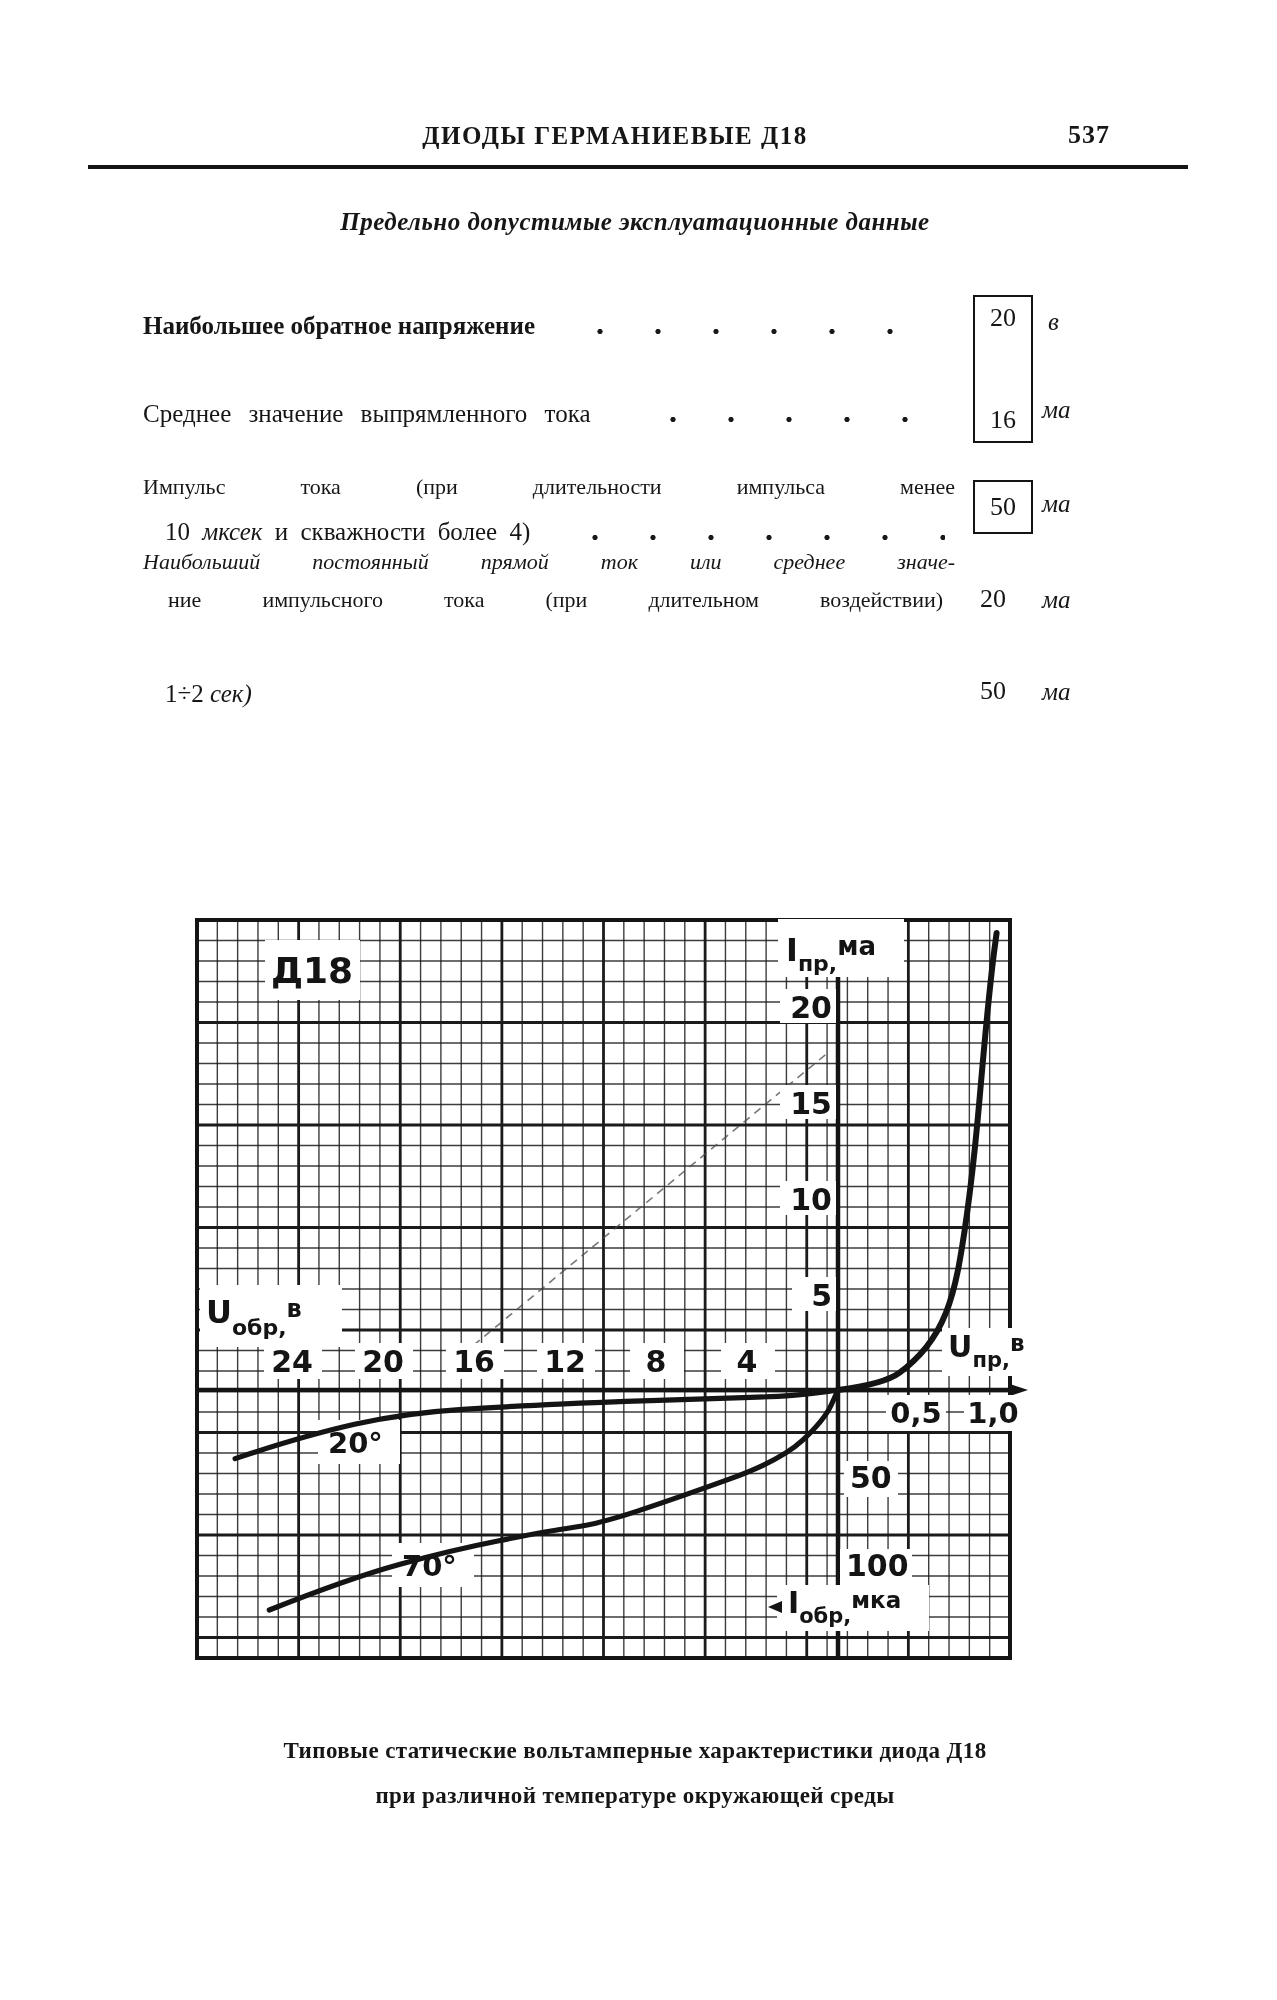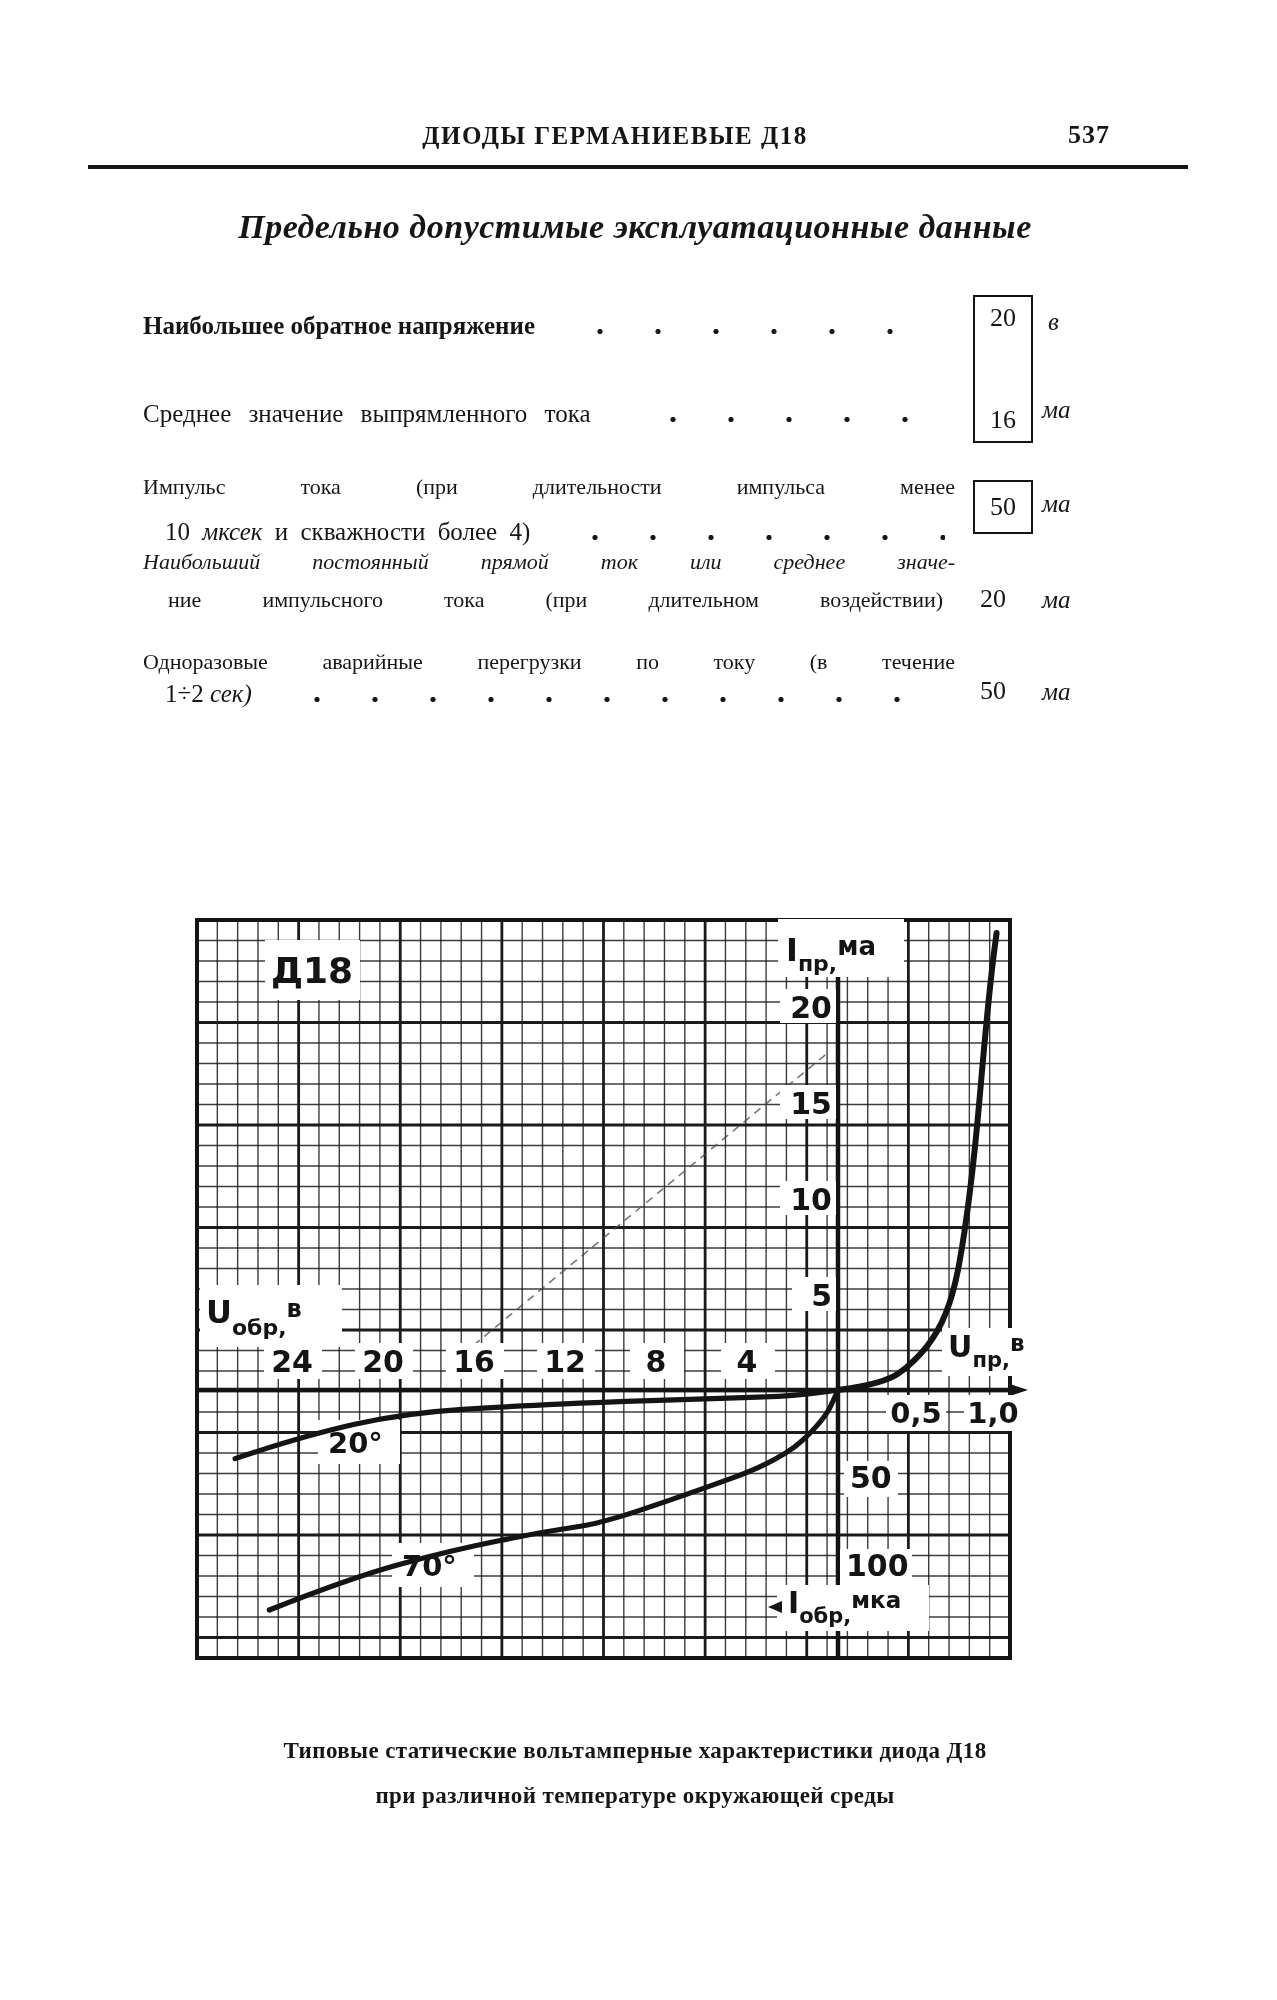--- a/index.html
+++ b/index.html
@@ -7,21 +7,21 @@
         font-family:"Liberation Serif", serif;overflow:hidden;}
 
   
   .hdr-title{position:absolute;left:140px;top:122px;width:950px;text-align:center;
              font-size:25px;font-weight:bold;letter-spacing:1.5px;}
   .hdr-page{position:absolute;left:1068px;top:120px;font-size:26px;font-weight:bold;letter-spacing:1px;}
   .hdr-rule{position:absolute;left:88px;top:165px;width:1100px;height:4px;background:#151515;}
 
   
   .sec-title{position:absolute;left:140px;top:208px;width:990px;text-align:center;
-             font-size:34px;font-weight:bold;font-style:italic;letter-spacing:0.5px;}
+             font-size:25px;font-weight:bold;font-style:italic;letter-spacing:0.5px;}
 
   
   .spec-line{position:absolute;left:143px;width:812px;display:flex;align-items:baseline;
              font-size:25px;line-height:1.25;white-space:nowrap;}
   .spec-indent{left:165px;width:790px;}
   .leader{flex:1 1 auto;align-self:flex-end;height:9px;margin:0 10px 5px 14px;
           background-image:radial-gradient(circle,#181818 2.3px,transparent 2.9px);
           background-size:58px 9px;background-repeat:repeat-x;background-position:22px 100%;}
   .just{position:absolute;left:143px;width:812px;font-size:22px;line-height:1.25;
         text-align:justify;text-align-last:justify;white-space:normal;}
@@ -83,24 +83,21 @@
 
   <div class="just" style="top:548px;font-style:italic;">
     <span>Наибольший постоянный прямой ток или среднее значе-</span>
   </div>
   <div class="just" style="top:586px;left:168px;width:775px;">
     <span>ние импульсного тока (при длительном воздействии)</span>
   </div>
   <span class="val" style="left:980px;top:584px;">20</span>
   <span class="unit" style="left:1042px;top:586px;">ма</span>
 
-  <div class="just" style="top:648px;">
-    <span>Одноразовые аварийные перегрузки по току (в течение</span>
-  </div>
-  <div class="spec-line spec-indent" style="top:678px;">
+  <div class="spec-line spec-indent" style="top:678px;flex-direction:column;">
     <span><span>1÷2 </span><span class="it">сек)</span></span>
     <span class="leader"></span>
   </div>
   <span class="val" style="left:980px;top:676px;">50</span>
   <span class="unit" style="left:1042px;top:678px;">ма</span>
 
   <div id="chart">
     <svg id="chart-svg" width="900" height="760" viewBox="0 0 900 760" xmlns="http://www.w3.org/2000/svg">
       <g id="g-grid">
           <line x1="17" y1="5" x2="17" y2="743" stroke="#1b1b1b" stroke-width="2.8" opacity="1"></line>

